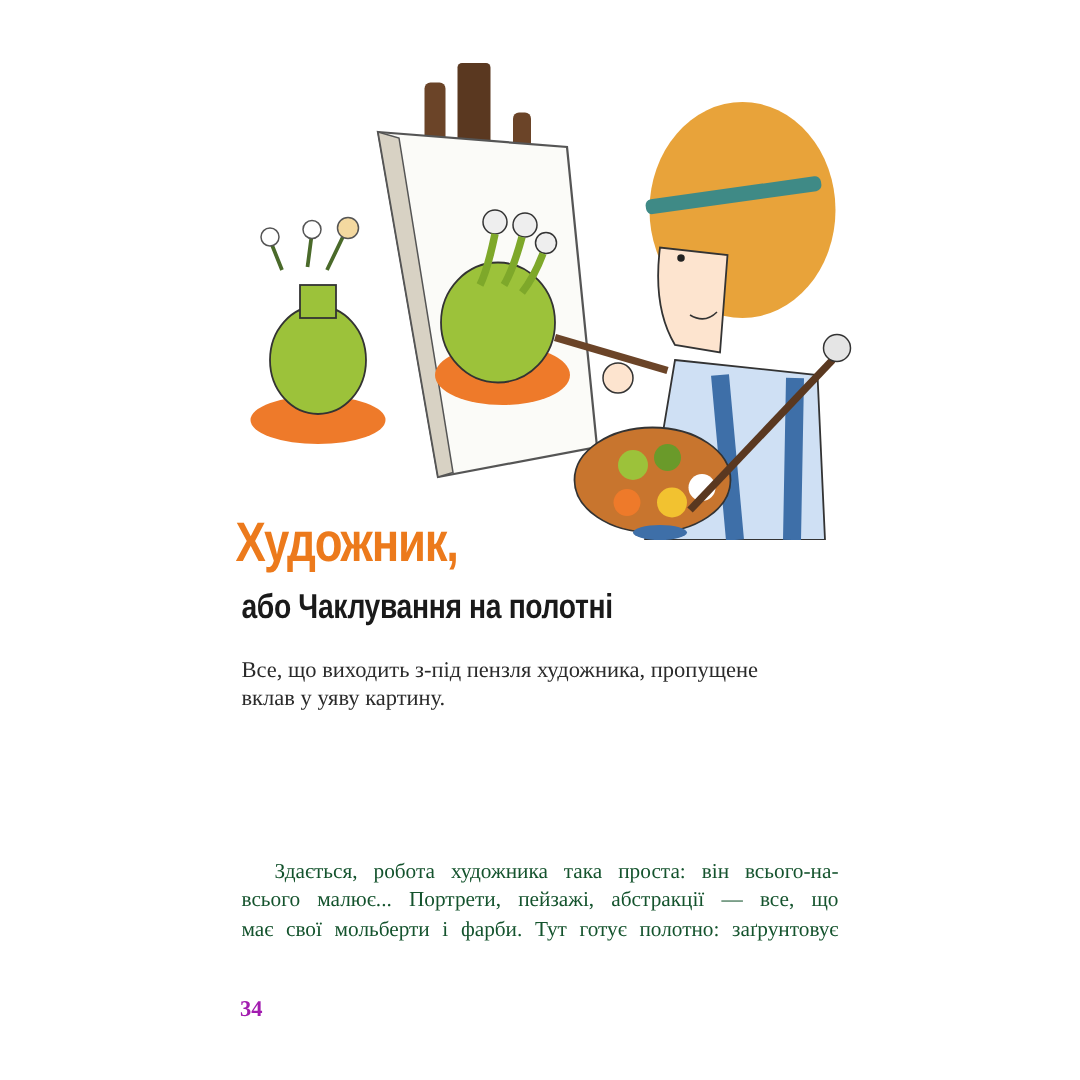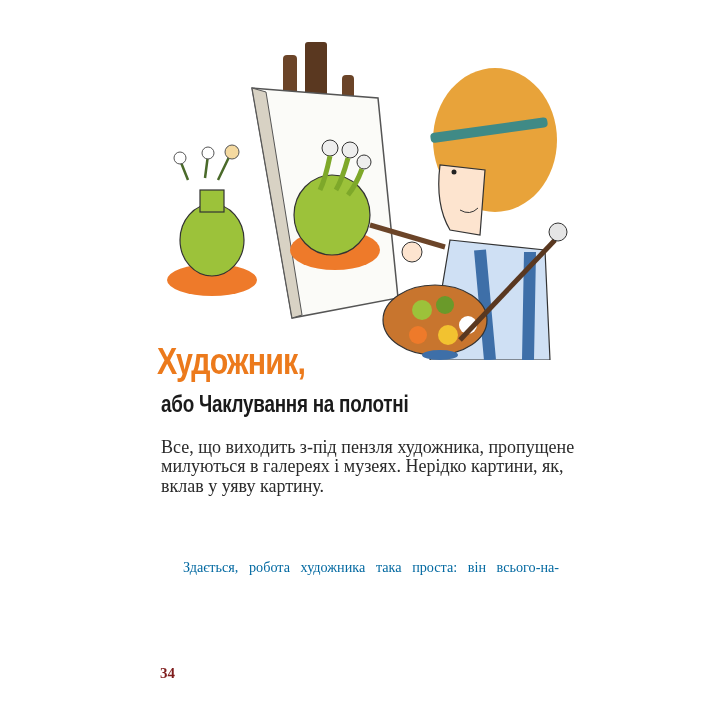--- a/index.html
+++ b/index.html
@@ -1,25 +1,25 @@
 <!DOCTYPE html>
 <html><head>
 <meta charset="utf-8">
 <style>
   html, body { margin: 0; padding: 0; background: #ffffff; }
   body { width: 720px; height: 720px; position: relative; overflow: hidden; font-family: "Liberation Serif", serif; }
   .illustration { position: absolute; left: 150px; top: 40px; width: 440px; height: 320px; }
   .title { position: absolute; left: 157px; top: 343px; font-family: "Liberation Sans", sans-serif; font-weight: bold; font-size: 37px; color: #ec7a1c; letter-spacing: -1px; transform: scaleX(0.82); transform-origin: left; line-height: 1; }
   .subtitle { position: absolute; left: 161px; top: 393px; font-family: "Liberation Sans", sans-serif; font-weight: bold; font-size: 23px; color: #1a1a1a; transform: scaleX(0.82); transform-origin: left; line-height: 1; letter-spacing: -0.3px; }
-  .para1 { position: absolute; left: 161px; top: 438px; width: 400px; font-size: 18px; line-height: 19.4px; color: #2a2a2a; }
+  .para1 { position: absolute; left: 161px; top: 438px; width: 400px; font-size: 15px; line-height: 19.4px; color: #2a2a2a; }
   .para1 div { white-space: nowrap; }
-  .para2 { position: absolute; left: 161px; top: 558px; width: 398px; font-size: 14.2px; line-height: 19.4px; color: #0369a1; }
+  .para2 { position: absolute; left: 161px; top: 572px; width: 398px; font-size: 14.2px; line-height: 19.4px; color: #14532d; }
   .para2 div { white-space: nowrap; text-align: justify; text-align-last: justify; }
   .para2 div.first { padding-left: 22px; }
-  .page-num { position: absolute; left: 160px; top: 665px; font-size: 15px; color: #7f1d1d; font-weight: bold; text-align: center; }
+  .page-num { position: absolute; left: 160px; top: 665px; font-size: 15px; color: #a21caf; font-weight: bold; text-align: center; }
 </style>
 </head>
 <body>
 
 <svg class="illustration" viewBox="0 0 440 320" xmlns="http://www.w3.org/2000/svg">
 
   <rect x="133" y="15" width="14" height="40" rx="4" fill="#6b4428"></rect>
   <rect x="155" y="2" width="22" height="60" rx="3" fill="#5a3820"></rect>
   <rect x="192" y="35" width="12" height="30" rx="4" fill="#6b4428"></rect>
 
@@ -64,21 +64,22 @@
 
   <line x1="310" y1="300" x2="405" y2="200" stroke="#5a3820" stroke-width="5"></line>
   <circle cx="408" cy="192" r="9" fill="#e5e5e5" stroke="#333"></circle>
 </svg>
 
 <div class="title">Художник,</div>
 <div class="subtitle">або Чаклування на полотні</div>
 
 <div class="para1">
   <div>Все, що виходить з-під пензля художника, пропущене</div>
-  <div>милуються в галереях і музеях. Нерідко картини, як,</div>
   <div>вклав у уяву картину.</div>
 </div>
 
 <div class="para2">
   <div class="first">Здається, робота художника така проста: він всього-на-</div>
+  <div>всього малює... Портрети, пейзажі, абстракції — все, що</div>
+  <div>має свої мольберти і фарби. Тут готує полотно: заґрунтовує</div>
 </div>
 
 <div class="page-num">34</div>
 
 </body></html>

